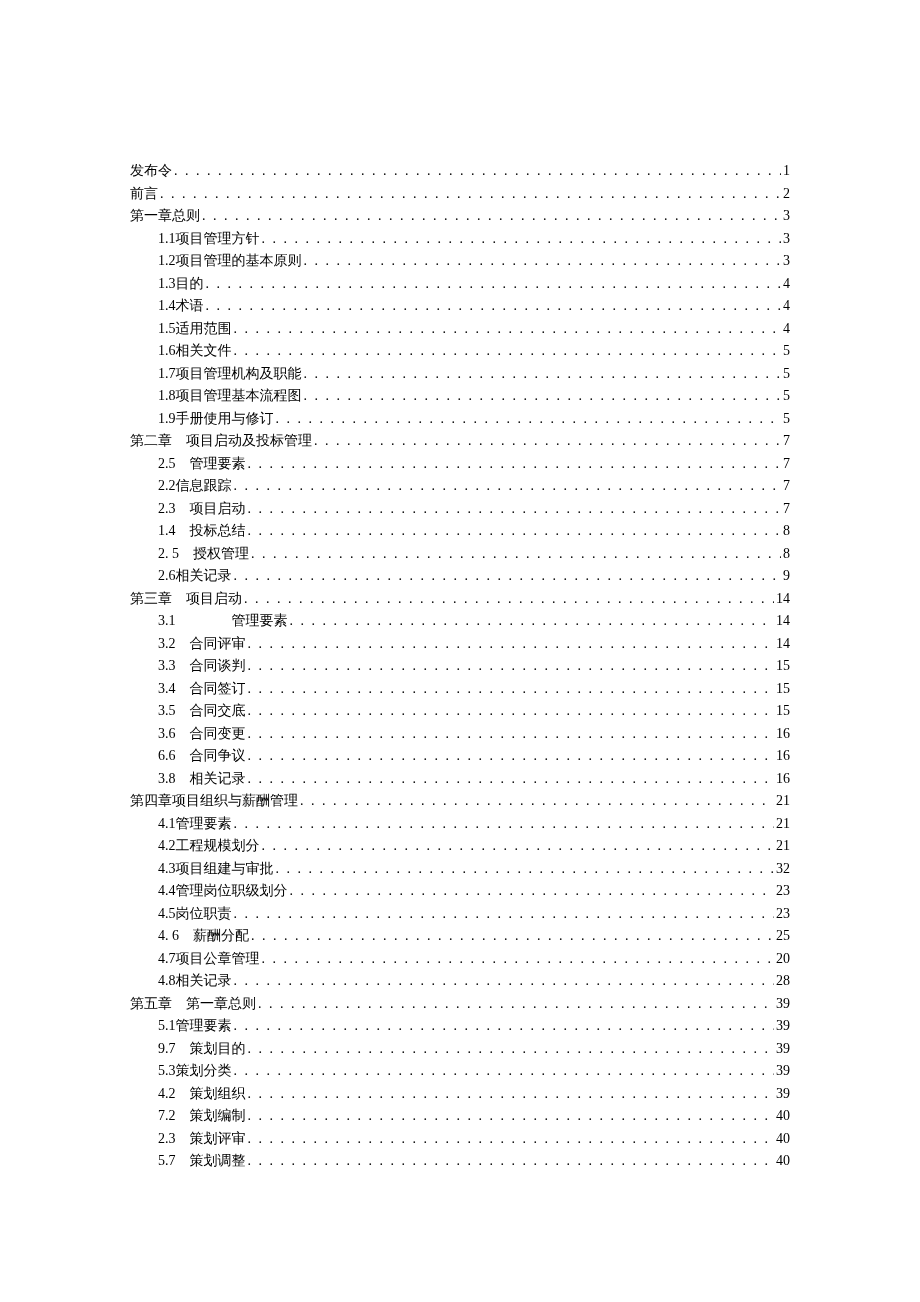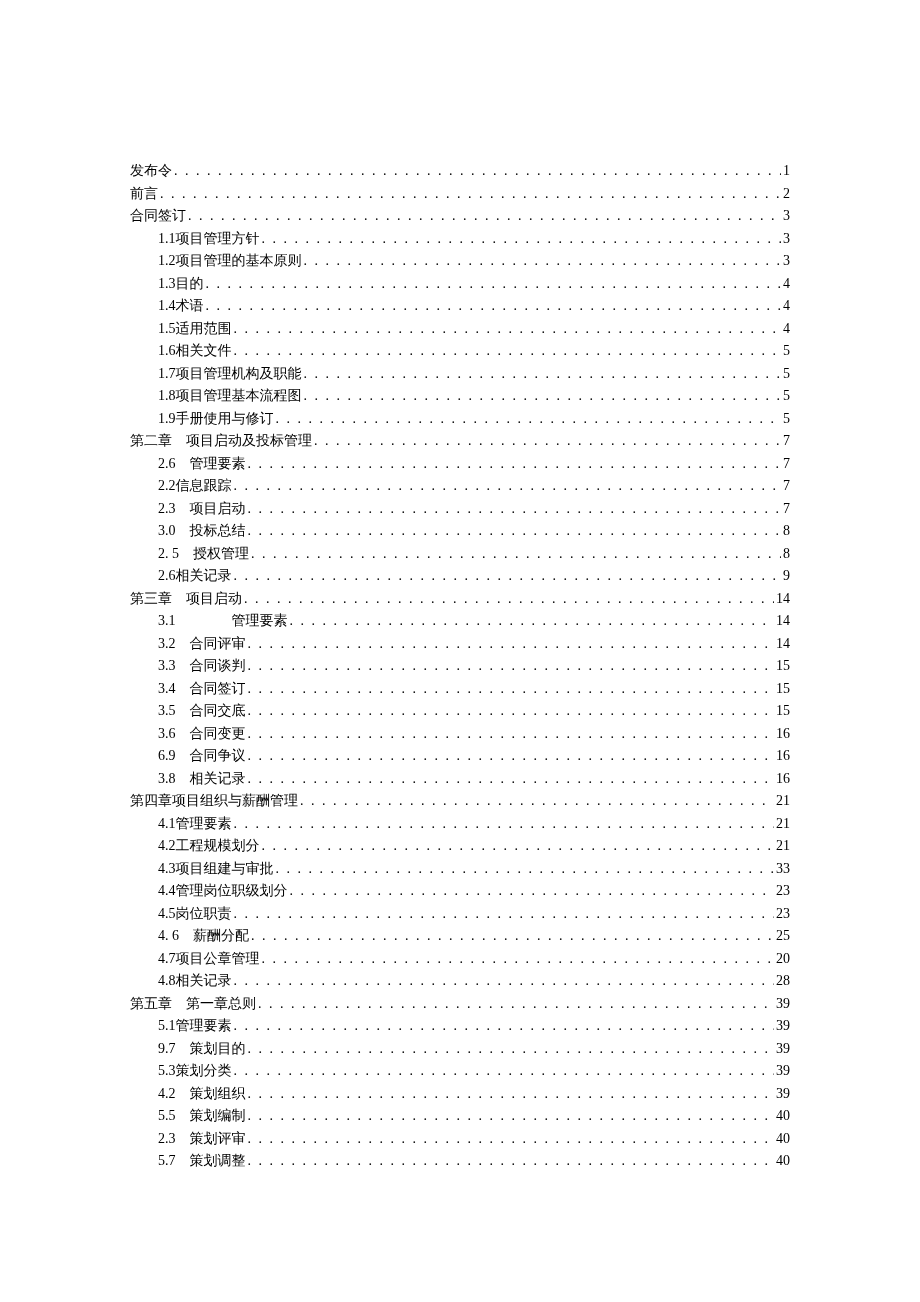--- a/index.html
+++ b/index.html
@@ -42,21 +42,21 @@
         <span class="toc-label">发布令</span>
         <span class="toc-dots">. . . . . . . . . . . . . . . . . . . . . . . . . . . . . . . . . . . . . . . . . . . . . . . . . . . . . . . . . . . . . . . . . . . . . . . . . . . . . . . . . . . . . . . . . . . . . . . . . . . . . . . . . . . . . . . . . . . . . . . . . . . . . . . . . . . . . . . . . . . . . . . . . . . . . . . . . . . . . . . . . . . . . . . . . . . . . . . . . . . . . . . . . . . . . . . . . . . . . . . . </span>
         <span class="toc-page">1</span>
       </div>
       <div class="toc-line toc-level-0">
         <span class="toc-label">前言</span>
         <span class="toc-dots">. . . . . . . . . . . . . . . . . . . . . . . . . . . . . . . . . . . . . . . . . . . . . . . . . . . . . . . . . . . . . . . . . . . . . . . . . . . . . . . . . . . . . . . . . . . . . . . . . . . . . . . . . . . . . . . . . . . . . . . . . . . . . . . . . . . . . . . . . . . . . . . . . . . . . . . . . . . . . . . . . . . . . . . . . . . . . . . . . . . . . . . . . . . . . . . . . . . . . . . . </span>
         <span class="toc-page">2</span>
       </div>
       <div class="toc-line toc-level-0">
-        <span class="toc-label">合同签订</span>
+        <span class="toc-label">第一章总则</span>
         <span class="toc-dots">. . . . . . . . . . . . . . . . . . . . . . . . . . . . . . . . . . . . . . . . . . . . . . . . . . . . . . . . . . . . . . . . . . . . . . . . . . . . . . . . . . . . . . . . . . . . . . . . . . . . . . . . . . . . . . . . . . . . . . . . . . . . . . . . . . . . . . . . . . . . . . . . . . . . . . . . . . . . . . . . . . . . . . . . . . . . . . . . . . . . . . . . . . . . . . . . . . . . . . . . </span>
         <span class="toc-page">3</span>
       </div>
       <div class="toc-line toc-level-1">
         <span class="toc-label">1.1项目管理方针</span>
         <span class="toc-dots">. . . . . . . . . . . . . . . . . . . . . . . . . . . . . . . . . . . . . . . . . . . . . . . . . . . . . . . . . . . . . . . . . . . . . . . . . . . . . . . . . . . . . . . . . . . . . . . . . . . . . . . . . . . . . . . . . . . . . . . . . . . . . . . . . . . . . . . . . . . . . . . . . . . . . . . . . . . . . . . . . . . . . . . . . . . . . . . . . . . . . . . . . . . . . . . . . . . . . . . . </span>
         <span class="toc-page">3</span>
       </div>
       <div class="toc-line toc-level-1">
         <span class="toc-label">1.2项目管理的基本原则</span>
@@ -97,36 +97,36 @@
         <span class="toc-label">1.9手册使用与修订</span>
         <span class="toc-dots">. . . . . . . . . . . . . . . . . . . . . . . . . . . . . . . . . . . . . . . . . . . . . . . . . . . . . . . . . . . . . . . . . . . . . . . . . . . . . . . . . . . . . . . . . . . . . . . . . . . . . . . . . . . . . . . . . . . . . . . . . . . . . . . . . . . . . . . . . . . . . . . . . . . . . . . . . . . . . . . . . . . . . . . . . . . . . . . . . . . . . . . . . . . . . . . . . . . . . . . . </span>
         <span class="toc-page">5</span>
       </div>
       <div class="toc-line toc-level-0">
         <span class="toc-label">第二章　项目启动及投标管理</span>
         <span class="toc-dots">. . . . . . . . . . . . . . . . . . . . . . . . . . . . . . . . . . . . . . . . . . . . . . . . . . . . . . . . . . . . . . . . . . . . . . . . . . . . . . . . . . . . . . . . . . . . . . . . . . . . . . . . . . . . . . . . . . . . . . . . . . . . . . . . . . . . . . . . . . . . . . . . . . . . . . . . . . . . . . . . . . . . . . . . . . . . . . . . . . . . . . . . . . . . . . . . . . . . . . . . </span>
         <span class="toc-page">7</span>
       </div>
       <div class="toc-line toc-level-1">
-        <span class="toc-label">2.6　管理要素</span>
+        <span class="toc-label">2.5　管理要素</span>
         <span class="toc-dots">. . . . . . . . . . . . . . . . . . . . . . . . . . . . . . . . . . . . . . . . . . . . . . . . . . . . . . . . . . . . . . . . . . . . . . . . . . . . . . . . . . . . . . . . . . . . . . . . . . . . . . . . . . . . . . . . . . . . . . . . . . . . . . . . . . . . . . . . . . . . . . . . . . . . . . . . . . . . . . . . . . . . . . . . . . . . . . . . . . . . . . . . . . . . . . . . . . . . . . . . </span>
         <span class="toc-page">7</span>
       </div>
       <div class="toc-line toc-level-1">
         <span class="toc-label">2.2信息跟踪</span>
         <span class="toc-dots">. . . . . . . . . . . . . . . . . . . . . . . . . . . . . . . . . . . . . . . . . . . . . . . . . . . . . . . . . . . . . . . . . . . . . . . . . . . . . . . . . . . . . . . . . . . . . . . . . . . . . . . . . . . . . . . . . . . . . . . . . . . . . . . . . . . . . . . . . . . . . . . . . . . . . . . . . . . . . . . . . . . . . . . . . . . . . . . . . . . . . . . . . . . . . . . . . . . . . . . . </span>
         <span class="toc-page">7</span>
       </div>
       <div class="toc-line toc-level-1">
         <span class="toc-label">2.3　项目启动</span>
         <span class="toc-dots">. . . . . . . . . . . . . . . . . . . . . . . . . . . . . . . . . . . . . . . . . . . . . . . . . . . . . . . . . . . . . . . . . . . . . . . . . . . . . . . . . . . . . . . . . . . . . . . . . . . . . . . . . . . . . . . . . . . . . . . . . . . . . . . . . . . . . . . . . . . . . . . . . . . . . . . . . . . . . . . . . . . . . . . . . . . . . . . . . . . . . . . . . . . . . . . . . . . . . . . . </span>
         <span class="toc-page">7</span>
       </div>
       <div class="toc-line toc-level-1">
-        <span class="toc-label">3.0　投标总结</span>
+        <span class="toc-label">1.4　投标总结</span>
         <span class="toc-dots">. . . . . . . . . . . . . . . . . . . . . . . . . . . . . . . . . . . . . . . . . . . . . . . . . . . . . . . . . . . . . . . . . . . . . . . . . . . . . . . . . . . . . . . . . . . . . . . . . . . . . . . . . . . . . . . . . . . . . . . . . . . . . . . . . . . . . . . . . . . . . . . . . . . . . . . . . . . . . . . . . . . . . . . . . . . . . . . . . . . . . . . . . . . . . . . . . . . . . . . . </span>
         <span class="toc-page">8</span>
       </div>
       <div class="toc-line toc-level-1">
         <span class="toc-label">2. 5　授权管理</span>
         <span class="toc-dots">. . . . . . . . . . . . . . . . . . . . . . . . . . . . . . . . . . . . . . . . . . . . . . . . . . . . . . . . . . . . . . . . . . . . . . . . . . . . . . . . . . . . . . . . . . . . . . . . . . . . . . . . . . . . . . . . . . . . . . . . . . . . . . . . . . . . . . . . . . . . . . . . . . . . . . . . . . . . . . . . . . . . . . . . . . . . . . . . . . . . . . . . . . . . . . . . . . . . . . . . </span>
         <span class="toc-page">8</span>
       </div>
       <div class="toc-line toc-level-1">
         <span class="toc-label">2.6相关记录</span>
@@ -162,21 +162,21 @@
         <span class="toc-label">3.5　合同交底</span>
         <span class="toc-dots">. . . . . . . . . . . . . . . . . . . . . . . . . . . . . . . . . . . . . . . . . . . . . . . . . . . . . . . . . . . . . . . . . . . . . . . . . . . . . . . . . . . . . . . . . . . . . . . . . . . . . . . . . . . . . . . . . . . . . . . . . . . . . . . . . . . . . . . . . . . . . . . . . . . . . . . . . . . . . . . . . . . . . . . . . . . . . . . . . . . . . . . . . . . . . . . . . . . . . . . . </span>
         <span class="toc-page">15</span>
       </div>
       <div class="toc-line toc-level-1">
         <span class="toc-label">3.6　合同变更</span>
         <span class="toc-dots">. . . . . . . . . . . . . . . . . . . . . . . . . . . . . . . . . . . . . . . . . . . . . . . . . . . . . . . . . . . . . . . . . . . . . . . . . . . . . . . . . . . . . . . . . . . . . . . . . . . . . . . . . . . . . . . . . . . . . . . . . . . . . . . . . . . . . . . . . . . . . . . . . . . . . . . . . . . . . . . . . . . . . . . . . . . . . . . . . . . . . . . . . . . . . . . . . . . . . . . . </span>
         <span class="toc-page">16</span>
       </div>
       <div class="toc-line toc-level-1">
-        <span class="toc-label">6.9　合同争议</span>
+        <span class="toc-label">6.6　合同争议</span>
         <span class="toc-dots">. . . . . . . . . . . . . . . . . . . . . . . . . . . . . . . . . . . . . . . . . . . . . . . . . . . . . . . . . . . . . . . . . . . . . . . . . . . . . . . . . . . . . . . . . . . . . . . . . . . . . . . . . . . . . . . . . . . . . . . . . . . . . . . . . . . . . . . . . . . . . . . . . . . . . . . . . . . . . . . . . . . . . . . . . . . . . . . . . . . . . . . . . . . . . . . . . . . . . . . . </span>
         <span class="toc-page">16</span>
       </div>
       <div class="toc-line toc-level-1">
         <span class="toc-label">3.8　相关记录</span>
         <span class="toc-dots">. . . . . . . . . . . . . . . . . . . . . . . . . . . . . . . . . . . . . . . . . . . . . . . . . . . . . . . . . . . . . . . . . . . . . . . . . . . . . . . . . . . . . . . . . . . . . . . . . . . . . . . . . . . . . . . . . . . . . . . . . . . . . . . . . . . . . . . . . . . . . . . . . . . . . . . . . . . . . . . . . . . . . . . . . . . . . . . . . . . . . . . . . . . . . . . . . . . . . . . . </span>
         <span class="toc-page">16</span>
       </div>
       <div class="toc-line toc-level-0">
         <span class="toc-label">第四章项目组织与薪酬管理</span>
@@ -189,21 +189,21 @@
         <span class="toc-page">21</span>
       </div>
       <div class="toc-line toc-level-1">
         <span class="toc-label">4.2工程规模划分</span>
         <span class="toc-dots">. . . . . . . . . . . . . . . . . . . . . . . . . . . . . . . . . . . . . . . . . . . . . . . . . . . . . . . . . . . . . . . . . . . . . . . . . . . . . . . . . . . . . . . . . . . . . . . . . . . . . . . . . . . . . . . . . . . . . . . . . . . . . . . . . . . . . . . . . . . . . . . . . . . . . . . . . . . . . . . . . . . . . . . . . . . . . . . . . . . . . . . . . . . . . . . . . . . . . . . . </span>
         <span class="toc-page">21</span>
       </div>
       <div class="toc-line toc-level-1">
         <span class="toc-label">4.3项目组建与审批</span>
         <span class="toc-dots">. . . . . . . . . . . . . . . . . . . . . . . . . . . . . . . . . . . . . . . . . . . . . . . . . . . . . . . . . . . . . . . . . . . . . . . . . . . . . . . . . . . . . . . . . . . . . . . . . . . . . . . . . . . . . . . . . . . . . . . . . . . . . . . . . . . . . . . . . . . . . . . . . . . . . . . . . . . . . . . . . . . . . . . . . . . . . . . . . . . . . . . . . . . . . . . . . . . . . . . . </span>
-        <span class="toc-page">33</span>
+        <span class="toc-page">32</span>
       </div>
       <div class="toc-line toc-level-1">
         <span class="toc-label">4.4管理岗位职级划分</span>
         <span class="toc-dots">. . . . . . . . . . . . . . . . . . . . . . . . . . . . . . . . . . . . . . . . . . . . . . . . . . . . . . . . . . . . . . . . . . . . . . . . . . . . . . . . . . . . . . . . . . . . . . . . . . . . . . . . . . . . . . . . . . . . . . . . . . . . . . . . . . . . . . . . . . . . . . . . . . . . . . . . . . . . . . . . . . . . . . . . . . . . . . . . . . . . . . . . . . . . . . . . . . . . . . . . </span>
         <span class="toc-page">23</span>
       </div>
       <div class="toc-line toc-level-1">
         <span class="toc-label">4.5岗位职责</span>
         <span class="toc-dots">. . . . . . . . . . . . . . . . . . . . . . . . . . . . . . . . . . . . . . . . . . . . . . . . . . . . . . . . . . . . . . . . . . . . . . . . . . . . . . . . . . . . . . . . . . . . . . . . . . . . . . . . . . . . . . . . . . . . . . . . . . . . . . . . . . . . . . . . . . . . . . . . . . . . . . . . . . . . . . . . . . . . . . . . . . . . . . . . . . . . . . . . . . . . . . . . . . . . . . . . </span>
         <span class="toc-page">23</span>
@@ -242,21 +242,21 @@
         <span class="toc-label">5.3策划分类</span>
         <span class="toc-dots">. . . . . . . . . . . . . . . . . . . . . . . . . . . . . . . . . . . . . . . . . . . . . . . . . . . . . . . . . . . . . . . . . . . . . . . . . . . . . . . . . . . . . . . . . . . . . . . . . . . . . . . . . . . . . . . . . . . . . . . . . . . . . . . . . . . . . . . . . . . . . . . . . . . . . . . . . . . . . . . . . . . . . . . . . . . . . . . . . . . . . . . . . . . . . . . . . . . . . . . . </span>
         <span class="toc-page">39</span>
       </div>
       <div class="toc-line toc-level-1">
         <span class="toc-label">4.2　策划组织</span>
         <span class="toc-dots">. . . . . . . . . . . . . . . . . . . . . . . . . . . . . . . . . . . . . . . . . . . . . . . . . . . . . . . . . . . . . . . . . . . . . . . . . . . . . . . . . . . . . . . . . . . . . . . . . . . . . . . . . . . . . . . . . . . . . . . . . . . . . . . . . . . . . . . . . . . . . . . . . . . . . . . . . . . . . . . . . . . . . . . . . . . . . . . . . . . . . . . . . . . . . . . . . . . . . . . . </span>
         <span class="toc-page">39</span>
       </div>
       <div class="toc-line toc-level-1">
-        <span class="toc-label">5.5　策划编制</span>
+        <span class="toc-label">7.2　策划编制</span>
         <span class="toc-dots">. . . . . . . . . . . . . . . . . . . . . . . . . . . . . . . . . . . . . . . . . . . . . . . . . . . . . . . . . . . . . . . . . . . . . . . . . . . . . . . . . . . . . . . . . . . . . . . . . . . . . . . . . . . . . . . . . . . . . . . . . . . . . . . . . . . . . . . . . . . . . . . . . . . . . . . . . . . . . . . . . . . . . . . . . . . . . . . . . . . . . . . . . . . . . . . . . . . . . . . . </span>
         <span class="toc-page">40</span>
       </div>
       <div class="toc-line toc-level-1">
         <span class="toc-label">2.3　策划评审</span>
         <span class="toc-dots">. . . . . . . . . . . . . . . . . . . . . . . . . . . . . . . . . . . . . . . . . . . . . . . . . . . . . . . . . . . . . . . . . . . . . . . . . . . . . . . . . . . . . . . . . . . . . . . . . . . . . . . . . . . . . . . . . . . . . . . . . . . . . . . . . . . . . . . . . . . . . . . . . . . . . . . . . . . . . . . . . . . . . . . . . . . . . . . . . . . . . . . . . . . . . . . . . . . . . . . . </span>
         <span class="toc-page">40</span>
       </div>
       <div class="toc-line toc-level-1">
         <span class="toc-label">5.7　策划调整</span>

